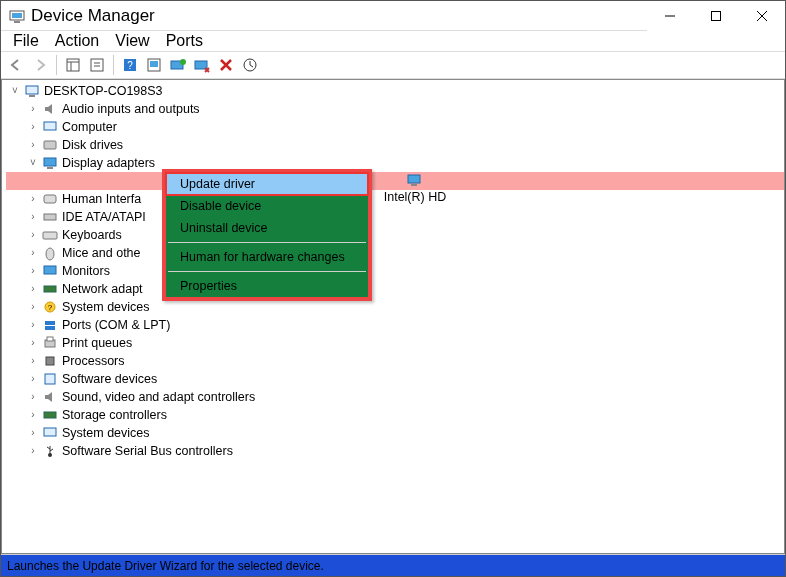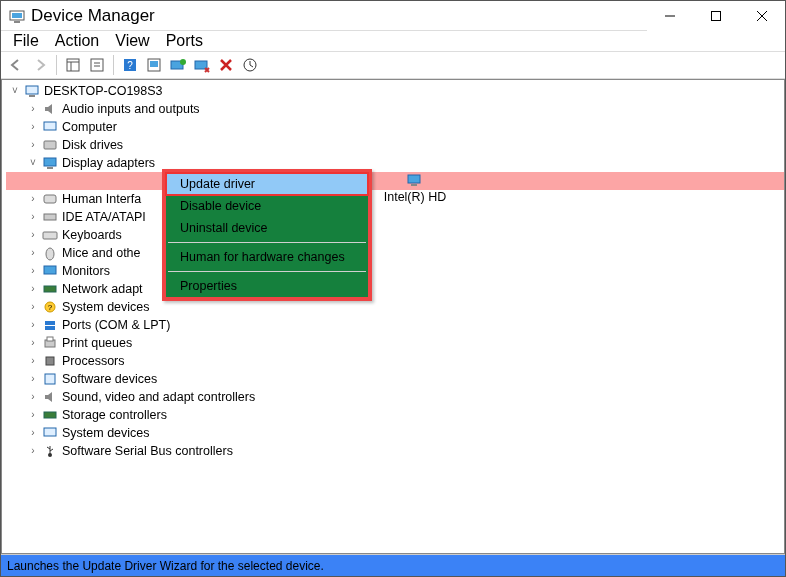--- a/index.html
+++ b/index.html
@@ -23,21 +23,21 @@
 .tgl { width: 14px; height: 14px; display: inline-flex; align-items: center; justify-content: center; font-size: 10px; color: #666; }
 .node-icon { width: 16px; height: 16px; margin: 0 4px 0 2px; display: inline-flex; align-items: center; justify-content: center; }
 .ind0 { padding-left: 2px; }
 .ind1 { padding-left: 20px; }
 .ind2 { padding-left: 40px; }
 .ctx-menu { position: absolute; left: 160px; top: 89px; width: 210px; background: #15803d; border: 4px solid #ef4444; box-shadow: 2px 2px 3px rgba(0,0,0,0.25); font-size: 12.5px; }
 .ctx-item { padding: 4px 14px; }
 .ctx-item.hl { background: #91c9f7; outline: 2px solid #e33; outline-offset: -1px; }
 .ctx-item.bold { font-weight: 400; }
 .ctx-sep { height: 1px; background: #d0d0d0; margin: 3px 2px; }
-.statusbar { height: 22px; border-top: 1px solid #ccc; font-size: 12px; display: flex; align-items: center; padding: 0 6px; background: #3b82f6; }
+.statusbar { height: 22px; border-top: 1px solid #ccc; font-size: 12px; display: flex; align-items: center; padding: 0 6px; background: #1d4ed8; }
 svg { display: block; }
 </style>
 </head>
 <body>
 
 <div class="window">
 
   <div class="titlebar">
     <span class="titlebar-icon">
       <svg width="16" height="16" viewBox="0 0 16 16">

